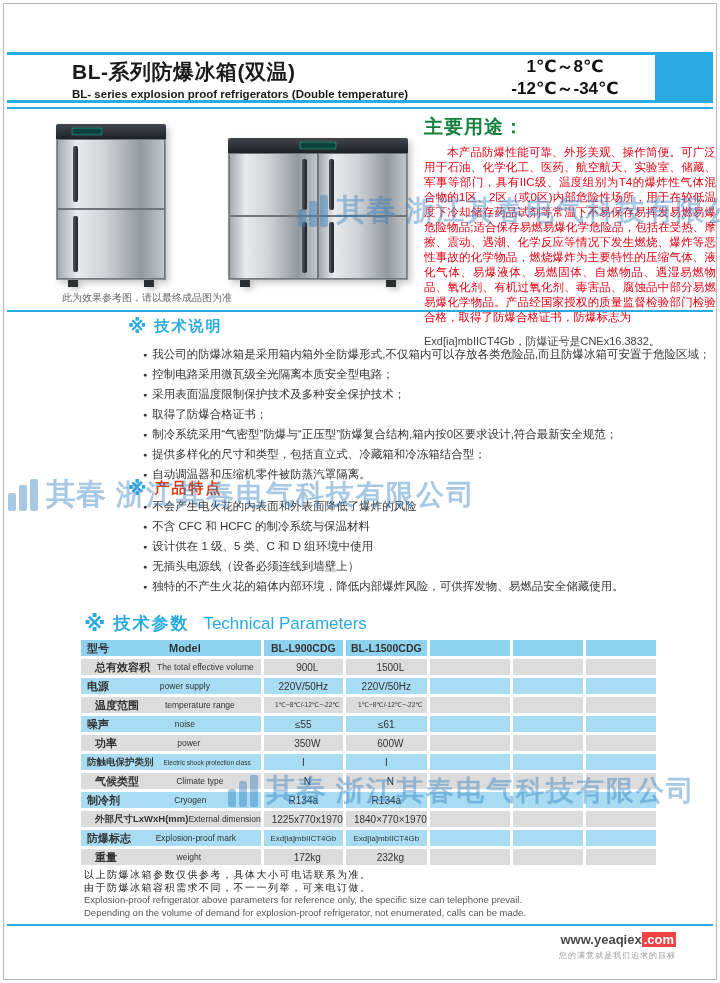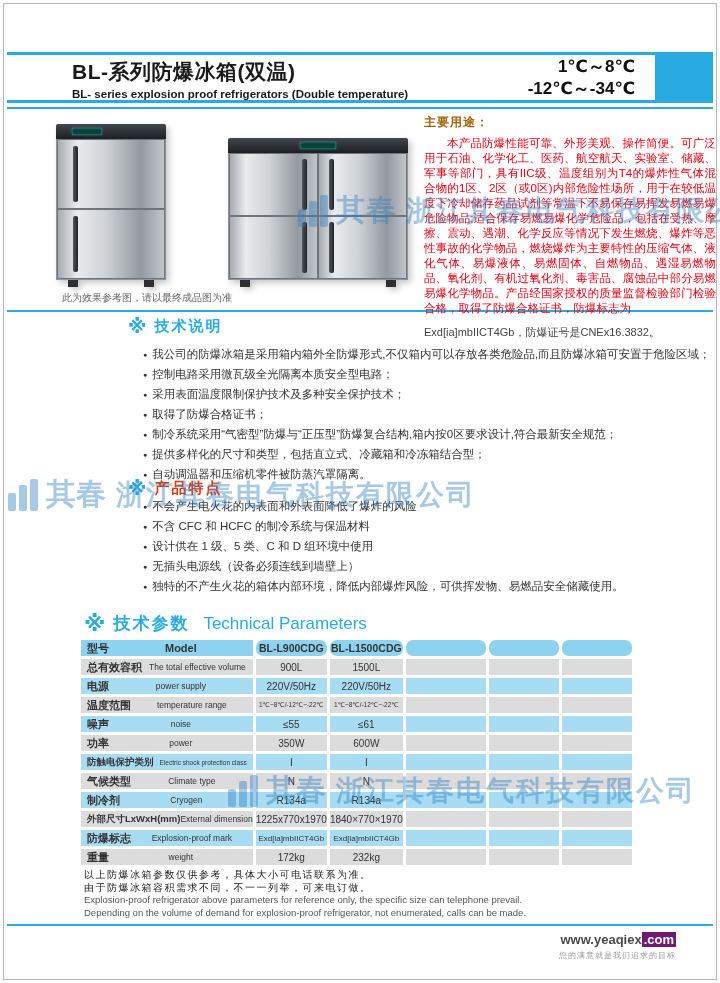--- a/index.html
+++ b/index.html
@@ -7,21 +7,21 @@
   body { font-family:"Liberation Sans","DejaVu Sans",sans-serif; }
   .page { position:relative; width:720px; height:983px; background:#fff; overflow:hidden; }
   .page-frame { position:absolute; inset:3px; border:1px solid #b8b8b8; pointer-events:none; }
 
   
   .header-box { position:absolute; left:7px; right:7px; top:52px; height:51px;
     border-top:3px solid #29abe2; border-bottom:3px solid #29abe2; background:#fff; }
   .title-wrap { position:absolute; left:65px; top:3px; }
   .title-cn { font-size:21px; font-weight:600; color:#1a1a1a; letter-spacing:0.5px; }
   .title-en { font-size:11.5px; font-weight:bold; color:#1a1a1a; margin-top:2px; }
-  .temps { position:absolute; left:488px; top:1px; width:140px; text-align:right; color:#111; }
+  .temps { position:absolute; left:488px; top:1px; width:140px; text-align:center; color:#111; }
   .temps div { font-size:17px; font-weight:bold; line-height:22px; }
   .header-accent { position:absolute; right:0; top:0; bottom:0; width:58px; background:#29abe2; }
   .header-underline { position:absolute; left:7px; right:7px; top:107px; height:2px; background:#29abe2; }
 
   
   .fridge { position:absolute; filter:drop-shadow(3px 3px 3px rgba(0,0,0,0.22)); }
   .f1 { left:56px; top:124px; width:110px; height:164px; }
   .f2 { left:228px; top:138px; width:180px; height:150px; }
   .f-top { height:15px; background:linear-gradient(#43474d,#1c1f23); border-radius:2px 2px 0 0; position:relative; }
   .f-display { position:absolute; left:16px; top:4px; width:30px; height:7px; background:#0a3f3a;
@@ -39,21 +39,21 @@
   .f-feet { height:8px; display:flex; justify-content:space-between; padding:0 12px; }
   .f-feet span { width:10px; height:7px; background:#2b2e32; }
   .product-caption { position:absolute; left:62px; top:291px; font-size:10px; color:#666; }
 
   .divider { position:absolute; left:7px; right:7px; height:2px; background:#29abe2; }
   .divider-main { top:310px; }
   .divider-footer { top:924px; }
 
   
   .use-col { position:absolute; left:424px; top:114px; width:292px; }
-  .use-heading { font-size:12px; font-weight:bold; color:#a16207; letter-spacing:1px; }
+  .use-heading { font-size:19px; font-weight:bold; color:#15803d; letter-spacing:1px; }
   .use-body { margin-top:5px; font-size:11.5px; line-height:15px; color:#e60012;
     text-indent:2em; text-align:justify; }
   .use-cert { margin-top:9px; font-size:11px; color:#444; }
 
   
   .sec-heading { position:absolute; display:flex; align-items:center; }
   .sec-icon { font-size:19px; font-weight:bold; color:#29abe2; margin-right:8px; line-height:1; }
   .sec-title { font-size:15px; font-weight:bold; color:#29abe2; letter-spacing:2px; }
   .sec-title.red { color:#e8380d; }
   .h-tech { left:128px; top:317px; }
@@ -76,38 +76,38 @@
   .wm-logo { display:inline-flex; align-items:flex-end; gap:3px; margin-right:8px; }
   .wm-logo i { display:block; width:8px; background:#2f7fc1; border-radius:2px; }
   .wm-logo i:nth-child(1){ height:18px; } .wm-logo i:nth-child(2){ height:26px; } .wm-logo i:nth-child(3){ height:32px; }
   .wm-brand { font-size:30px; font-weight:bold; color:#2f7fc1; margin-right:10px; }
   .wm-company { font-size:28px; font-weight:bold; color:#2f7fc1; letter-spacing:2px; }
   .wm1 { left:298px; top:190px; } .wm2 { left:8px; top:474px; } .wm3 { left:228px; top:770px; }
 
   
   .params-table { position:absolute; left:78px; top:637px; border-collapse:separate; border-spacing:3px; }
   .params-table td { height:16px; font-size:10px; color:#333; text-align:center; vertical-align:middle; }
-  .row-gray td { background:#dcdcdc; }
+  .row-gray td { background:#dcdcdc;padding-left:8px; }
   .row-blue td { background:#a8dcf2; }
   .row-head td { background:#8dd3f0; }
   td.lbl { text-align:left; }
   .lbl-in { display:flex; align-items:center; width:100%; overflow:hidden; }
   .lbl-cn { font-size:11px; font-weight:bold; padding-left:6px; white-space:nowrap; }
   .lbl-en { flex:1; text-align:center; font-size:8.5px; font-weight:normal; white-space:nowrap; }
   .row-head .lbl-en { font-size:11px; font-weight:bold; }
-  .row-head td.val { font-weight:bold; font-size:10.5px;border-radius:7px; }
+  .row-head td.val { font-weight:bold; font-size:10.5px; }
 
   
   .notes { position:absolute; left:84px; top:869px; }
   .note-cn { font-size:10px; color:#222; letter-spacing:1.5px; line-height:12.5px; }
   .note-en { font-size:9.5px; color:#555; line-height:12.5px; }
 
   
   .site { position:absolute; right:44px; top:932px; text-align:right; font-size:13px; font-weight:bold; color:#4a4a4a; }
-  .site .dotcom { background:#701a75; color:#fff; padding:0 2px; }
+  .site .dotcom { background:#ef4444; color:#fff; padding:0 2px; }
   .slogan { position:absolute; right:44px; top:950px; font-size:8px; color:#999; letter-spacing:1px; }
 </style>
 </head>
 <body>
 
 <div class="page">
   <div class="page-frame"></div>
 
   <div class="header-box">
     <div class="title-wrap">

